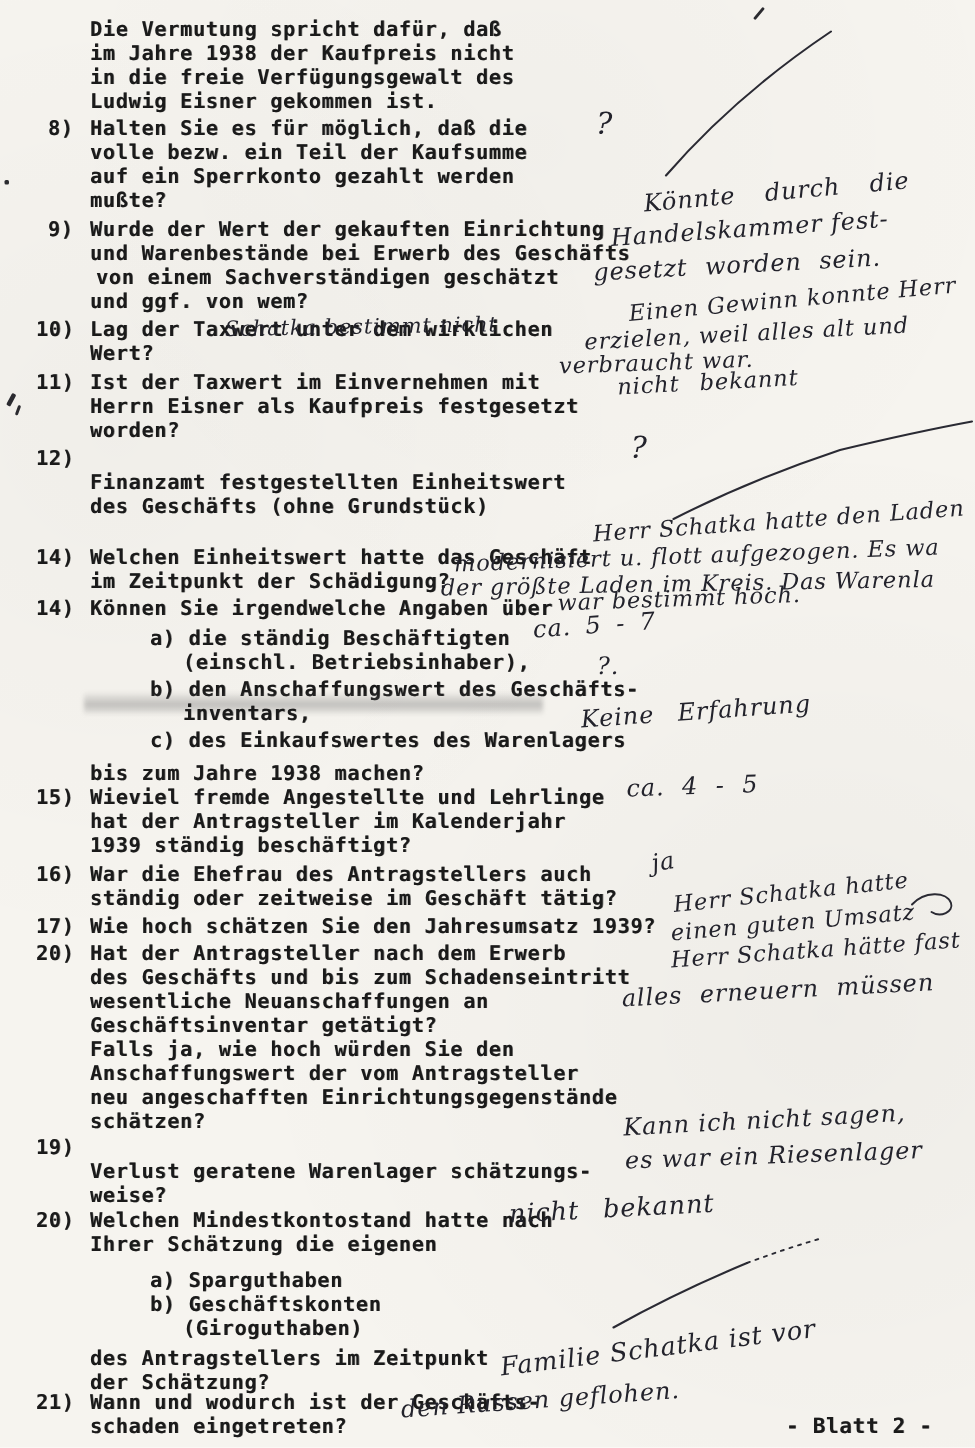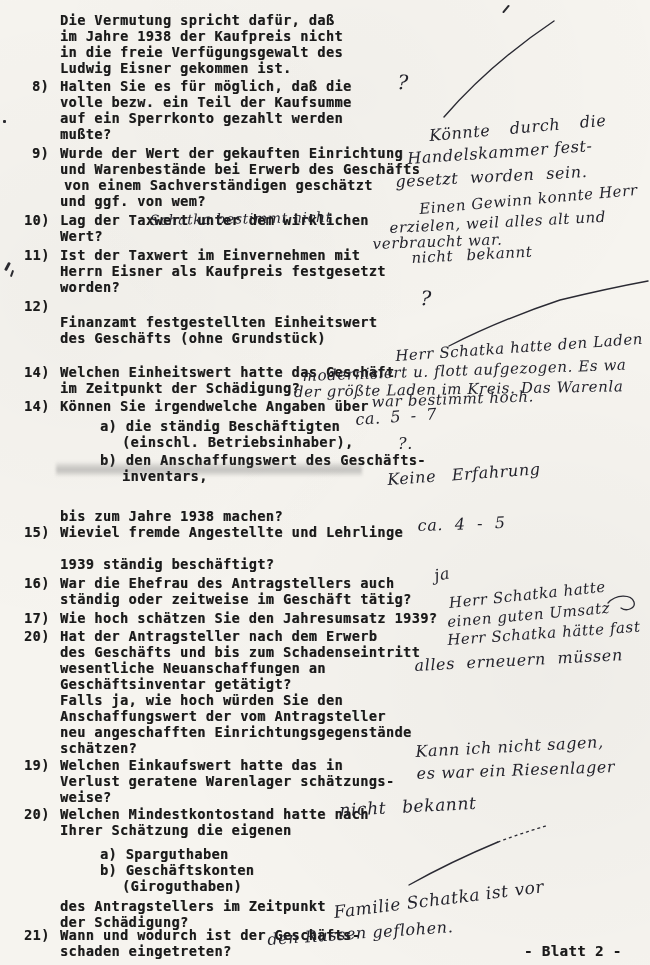--- a/index.html
+++ b/index.html
@@ -84,56 +84,57 @@
   <div class="tl" style="left:60px;top:364px">Welchen Einheitswert hatte das Geschäft</div>
   <div class="tl" style="left:60px;top:380px">im Zeitpunkt der Schädigung?</div>
 
   <div class="tl" style="left:24px;top:398px">14)</div>
   <div class="tl" style="left:60px;top:398px">Können Sie irgendwelche Angaben über</div>
   <div class="tl" style="left:100px;top:418px">a) die ständig Beschäftigten</div>
   <div class="tl" style="left:122px;top:434px">(einschl. Betriebsinhaber),</div>
   <div class="tl" style="left:100px;top:452px">b) den Anschaffungswert des Geschäfts-</div>
   <div class="smudge"></div>
   <div class="tl" style="left:122px;top:468px">inventars,</div>
+  <div class="tl" style="left:100px;top:486px">c) des Einkaufswertes des Warenlagers</div>
   <div class="tl" style="left:60px;top:508px">bis zum Jahre 1938 machen?</div>
 
   <div class="tl" style="left:24px;top:524px">15)</div>
   <div class="tl" style="left:60px;top:524px">Wieviel fremde Angestellte und Lehrlinge</div>
+  <div class="tl" style="left:60px;top:540px">hat der Antragsteller im Kalenderjahr</div>
   <div class="tl" style="left:60px;top:556px">1939 ständig beschäftigt?</div>
 
   <div class="tl" style="left:24px;top:575px">16)</div>
   <div class="tl" style="left:60px;top:575px">War die Ehefrau des Antragstellers auch</div>
   <div class="tl" style="left:60px;top:591px">ständig oder zeitweise im Geschäft tätig?</div>
 
   <div class="tl" style="left:24px;top:610px">17)</div>
   <div class="tl" style="left:60px;top:610px">Wie hoch schätzen Sie den Jahresumsatz 1939?</div>
 
   <div class="tl" style="left:24px;top:628px">20)</div>
   <div class="tl" style="left:60px;top:628px">Hat der Antragsteller nach dem Erwerb</div>
   <div class="tl" style="left:60px;top:644px">des Geschäfts und bis zum Schadenseintritt</div>
   <div class="tl" style="left:60px;top:660px">wesentliche Neuanschaffungen an</div>
   <div class="tl" style="left:60px;top:676px">Geschäftsinventar getätigt?</div>
   <div class="tl" style="left:60px;top:708px">Anschaffungswert der vom Antragsteller</div>
   <div class="tl" style="left:60px;top:692px">Falls ja, wie hoch würden Sie den</div>
   <div class="tl" style="left:60px;top:724px">neu angeschafften Einrichtungsgegenstände</div>
   <div class="tl" style="left:60px;top:740px">schätzen?</div>
 
   <div class="tl" style="left:24px;top:757px">19)</div>
-  <div class="tl" style="left:60px;top:757px">Welchen Einkaufswert hatte das in</div>
   <div class="tl" style="left:60px;top:773px">Verlust geratene Warenlager schätzungs-</div>
   <div class="tl" style="left:60px;top:789px">weise?</div>
 
   <div class="tl" style="left:24px;top:806px">20)</div>
   <div class="tl" style="left:60px;top:806px">Welchen Mindestkontostand hatte nach</div>
   <div class="tl" style="left:60px;top:822px">Ihrer Schätzung die eigenen</div>
   <div class="tl" style="left:100px;top:846px">a) Sparguthaben</div>
   <div class="tl" style="left:100px;top:862px">b) Geschäftskonten</div>
   <div class="tl" style="left:122px;top:878px">(Giroguthaben)</div>
   <div class="tl" style="left:60px;top:898px">des Antragstellers im Zeitpunkt</div>
-  <div class="tl" style="left:60px;top:914px">der Schädigung?</div>
+  <div class="tl" style="left:60px;top:914px">der Schätzung?</div>
 
   <div class="tl" style="left:24px;top:927px">21)</div>
   <div class="tl" style="left:60px;top:927px">Wann und wodurch ist der Geschäfts-</div>
   <div class="tl" style="left:60px;top:943px">schaden eingetreten?</div>
 
   <div class="tl bold-label" style="left:524px;top:943px">- Blatt 2 -</div>
 
   <div class="hw" style="left:397px;top:70px;font-size:20px;transform:rotate(2deg)">?</div>
   <div class="hw" style="left:430px;top:126px;font-size:16px;word-spacing:14px;transform:rotate(-5deg)">Könnte durch die</div>
   <div class="hw" style="left:408px;top:149px;font-size:16px;transform:rotate(-4deg)">Handelskammer fest-</div>

